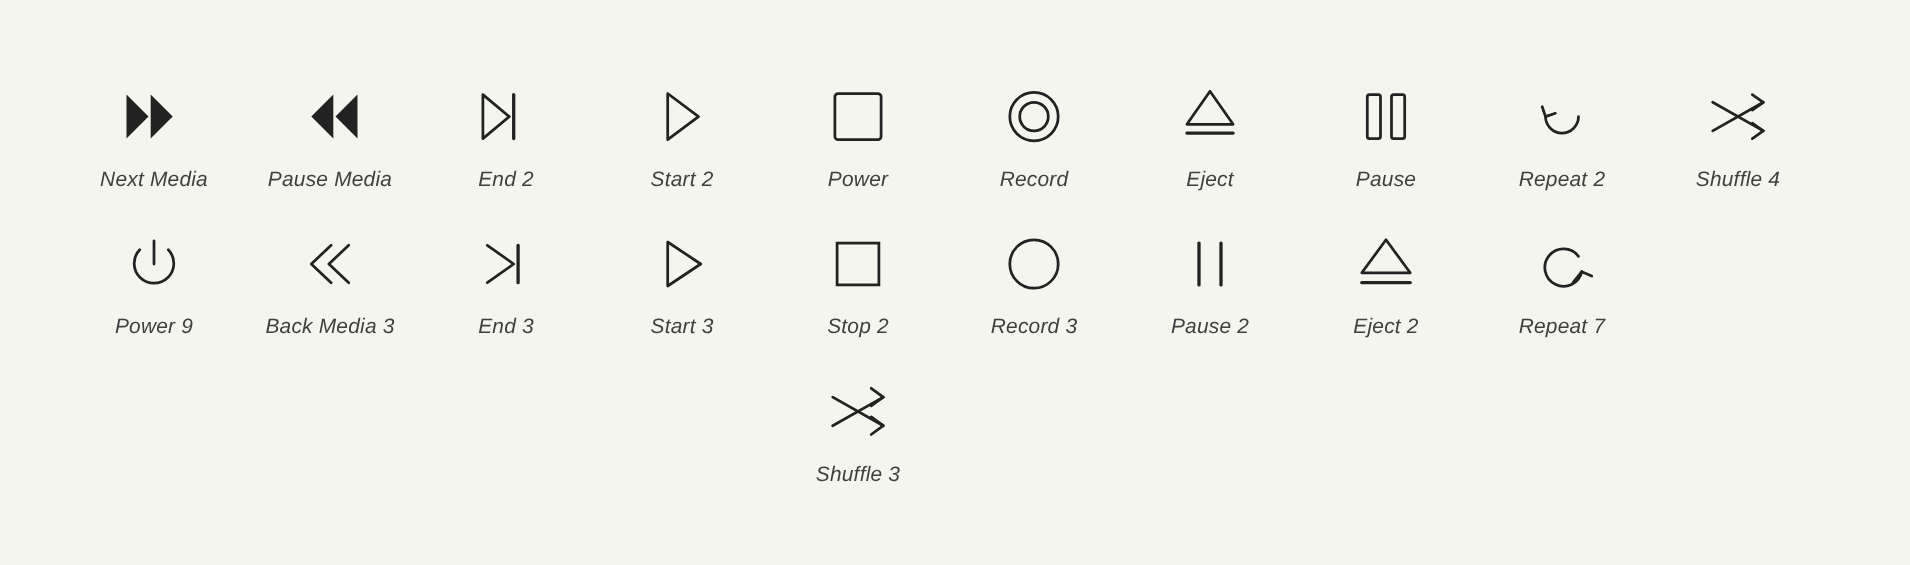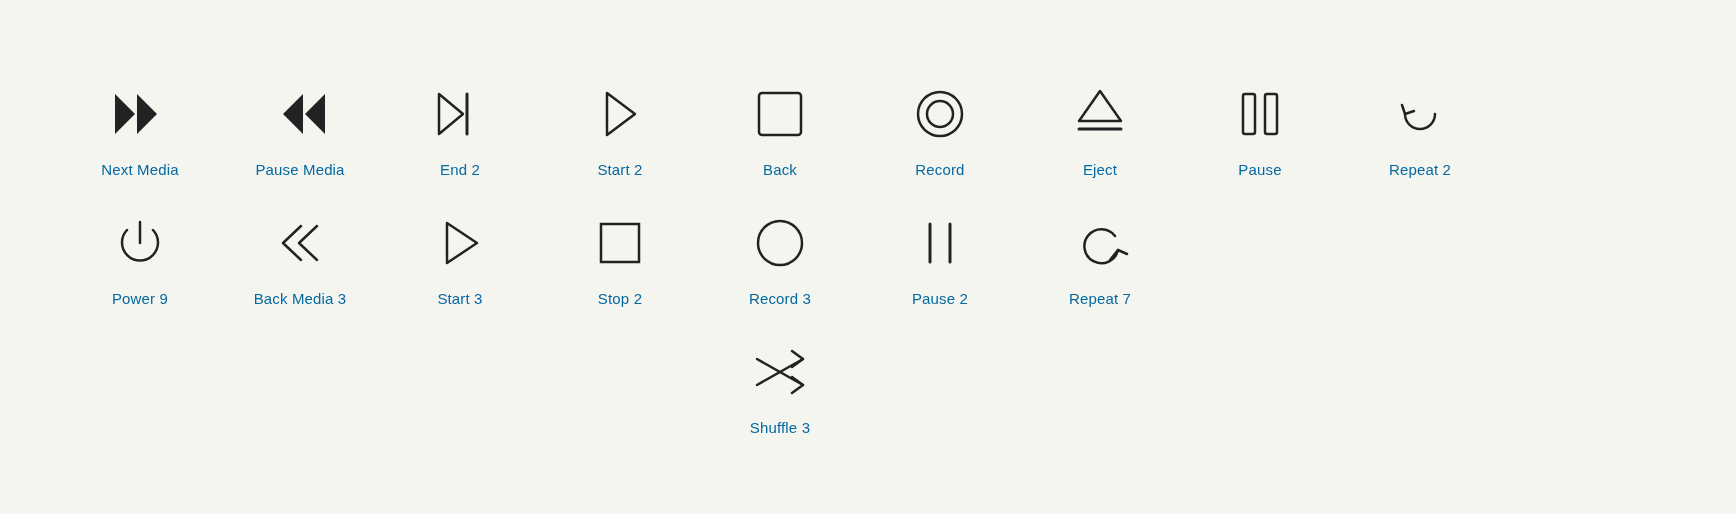--- a/index.html
+++ b/index.html
@@ -43,25 +43,26 @@
       height: 70px;
       display: flex;
       align-items: center;
       justify-content: center;
     }
     .icon-svg svg {
       width: 70px;
       height: 70px;
     }
     .icon-label {
-      font-size: 15px;
-      color: #0369a1;
+      font-size: 19px;
+      color: #404040;
       text-align: center;
       font-weight: 400;
       letter-spacing: 0.01em;
+      font-style: italic;
     }
   </style>
 </head>
 <body>
 
 <div class="icon-grid">
 
   <div class="icon-row">
 
     <div class="icon-item">
@@ -102,21 +103,21 @@
       </div>
       <span class="icon-label">Start 2</span>
     </div>
 
     <div class="icon-item">
       <div class="icon-svg">
         <svg viewBox="0 0 70 70" fill="none" stroke="#222" stroke-width="2.5">
           <rect x="14" y="14" width="42" height="42" rx="3" ry="3" stroke="#222" stroke-width="2.5" fill="none"></rect>
         </svg>
       </div>
-      <span class="icon-label">Back</span>
+      <span class="icon-label">Power</span>
     </div>
 
     <div class="icon-item">
       <div class="icon-svg">
         <svg viewBox="0 0 70 70" fill="none" stroke="#222" stroke-width="2.5">
           <circle cx="35" cy="35" r="22" stroke="#222" stroke-width="2.5" fill="none"></circle>
           <circle cx="35" cy="35" r="13" stroke="#222" stroke-width="2.5" fill="none"></circle>
         </svg>
       </div>
       <span class="icon-label">Record</span>
@@ -145,20 +146,31 @@
     <div class="icon-item">
       <div class="icon-svg">
         <svg viewBox="0 0 70 70" fill="none" stroke="#222" stroke-width="2.5" stroke-linecap="round" stroke-linejoin="round">
           <path d="M50,35 A15,15 0 1,1 20,35" stroke="#222" stroke-width="2.5" fill="none"></path>
           <polyline points="17,26 20,35 29,32" stroke="#222" stroke-width="2.5" fill="none"></polyline>
         </svg>
       </div>
       <span class="icon-label">Repeat 2</span>
     </div>
 
+    <div class="icon-item">
+      <div class="icon-svg">
+        <svg viewBox="0 0 70 70" fill="none" stroke="#222" stroke-width="2.5" stroke-linecap="round" stroke-linejoin="round">
+          <line x1="12" y1="22" x2="58" y2="48" stroke="#222" stroke-width="2.5"></line>
+          <line x1="12" y1="48" x2="58" y2="22" stroke="#222" stroke-width="2.5"></line>
+          <polyline points="48,15 58,22 48,29" stroke="#222" stroke-width="2.5" fill="none"></polyline>
+          <polyline points="48,41 58,48 48,55" stroke="#222" stroke-width="2.5" fill="none"></polyline>
+        </svg>
+      </div>
+      <span class="icon-label">Shuffle 4</span>
+    </div>
   </div>
 
   <div class="icon-row">
 
     <div class="icon-item">
       <div class="icon-svg">
         <svg viewBox="0 0 70 70" fill="none" stroke="#222" stroke-width="2.5" stroke-linecap="round">
           <path d="M35,14 L35,35" stroke="#222" stroke-width="2.5"></path>
           <path d="M22,22 A18,18 0 1,0 48,22" stroke="#222" stroke-width="2.5" fill="none"></path>
         </svg>
@@ -170,20 +182,29 @@
     <div class="icon-item">
       <div class="icon-svg">
         <svg viewBox="0 0 70 70" fill="none" stroke="#222" stroke-width="2.5" stroke-linecap="round" stroke-linejoin="round">
           <polyline points="52,18 34,35 52,52" stroke="#222" stroke-width="2.5" fill="none"></polyline>
           <polyline points="36,18 18,35 36,52" stroke="#222" stroke-width="2.5" fill="none"></polyline>
         </svg>
       </div>
       <span class="icon-label">Back Media 3</span>
     </div>
 
+    <div class="icon-item">
+      <div class="icon-svg">
+        <svg viewBox="0 0 70 70" fill="none" stroke="#222" stroke-width="2.5" stroke-linecap="round" stroke-linejoin="round">
+          <polyline points="18,18 42,35 18,52" stroke="#222" stroke-width="2.5" fill="none"></polyline>
+          <line x1="46" y1="18" x2="46" y2="52" stroke="#222" stroke-width="3"></line>
+        </svg>
+      </div>
+      <span class="icon-label">End 3</span>
+    </div>
 
     <div class="icon-item">
       <div class="icon-svg">
         <svg viewBox="0 0 70 70" fill="none" stroke="#222" stroke-width="2.5" stroke-linecap="round" stroke-linejoin="round">
           <polygon points="22,15 52,35 22,55" fill="none" stroke="#222" stroke-width="2.5"></polygon>
         </svg>
       </div>
       <span class="icon-label">Start 3</span>
     </div>
 
@@ -208,20 +229,29 @@
     <div class="icon-item">
       <div class="icon-svg">
         <svg viewBox="0 0 70 70" fill="none" stroke="#222" stroke-width="2.5" stroke-linecap="round">
           <line x1="25" y1="16" x2="25" y2="54" stroke="#222" stroke-width="3"></line>
           <line x1="45" y1="16" x2="45" y2="54" stroke="#222" stroke-width="3"></line>
         </svg>
       </div>
       <span class="icon-label">Pause 2</span>
     </div>
 
+    <div class="icon-item">
+      <div class="icon-svg">
+        <svg viewBox="0 0 70 70" fill="none" stroke="#222" stroke-width="2.5" stroke-linecap="round" stroke-linejoin="round">
+          <polygon points="35,13 57,43 13,43" fill="none" stroke="#222" stroke-width="2.5"></polygon>
+          <line x1="13" y1="52" x2="57" y2="52" stroke="#222" stroke-width="3"></line>
+        </svg>
+      </div>
+      <span class="icon-label">Eject 2</span>
+    </div>
 
     <div class="icon-item">
       <div class="icon-svg">
         <svg viewBox="0 0 70 70" fill="none" stroke="#222" stroke-width="2.5" stroke-linecap="round" stroke-linejoin="round">
           <path d="M50,28 A17,17 0 1,0 53,42" stroke="#222" stroke-width="2.5" fill="none"></path>
           <polyline points="45,52 53,42 62,46" stroke="#222" stroke-width="2.5" fill="none"></polyline>
         </svg>
       </div>
       <span class="icon-label">Repeat 7</span>
     </div>

